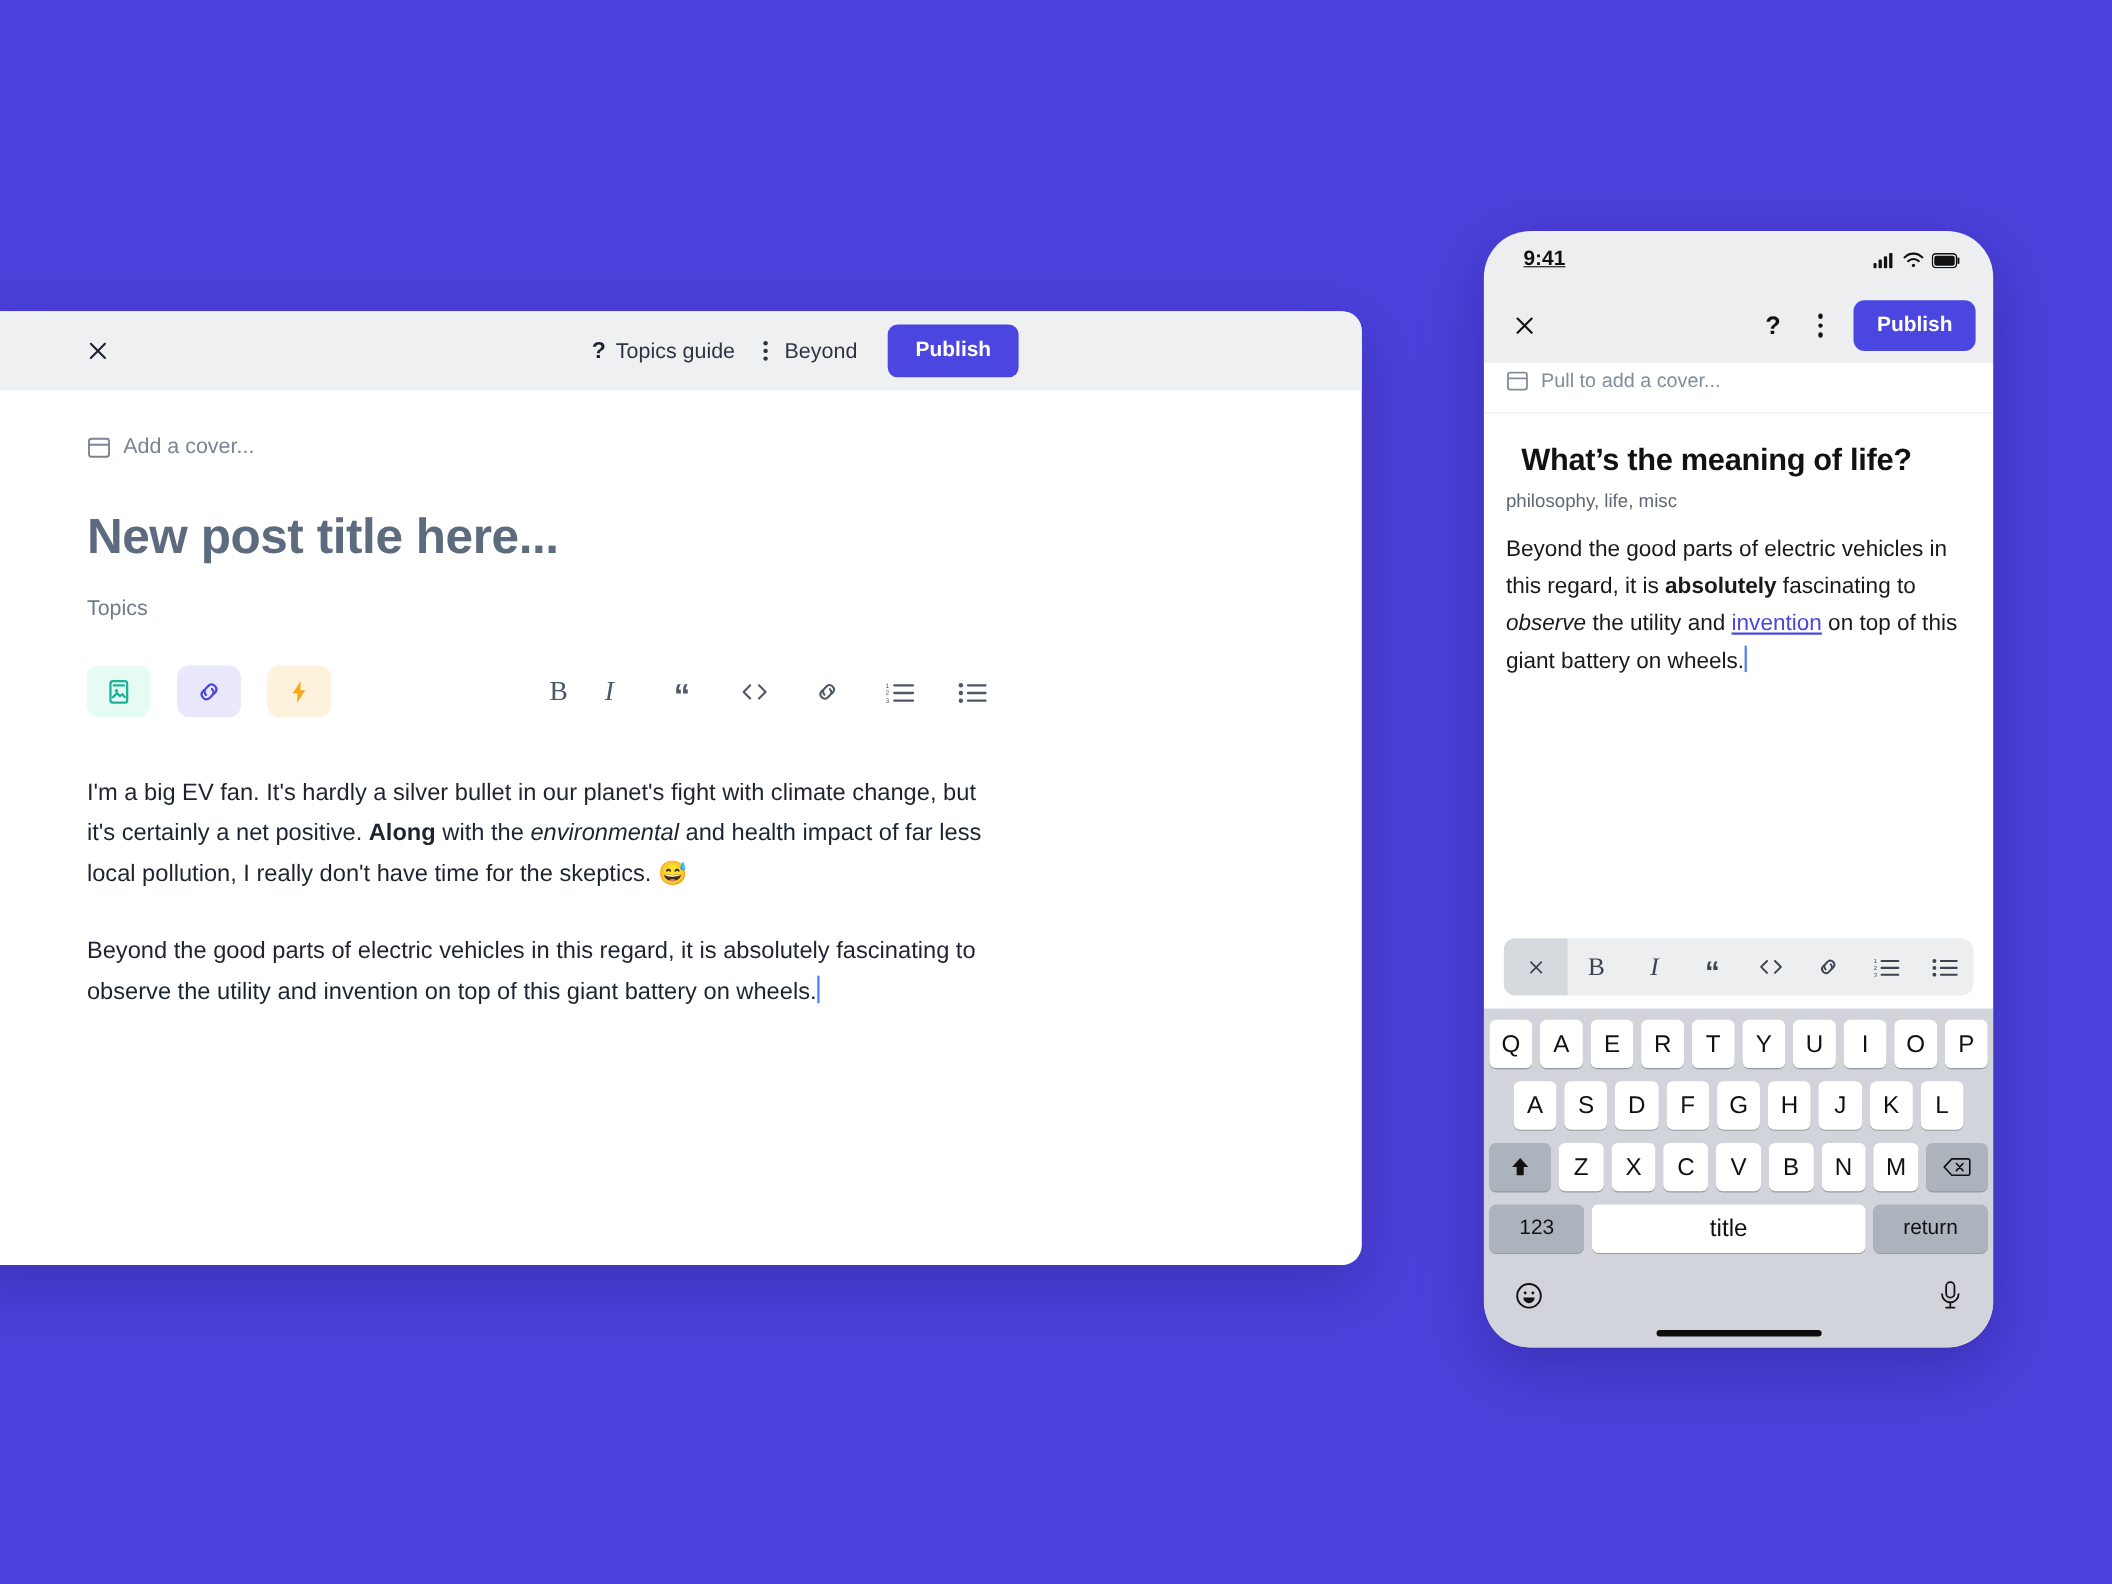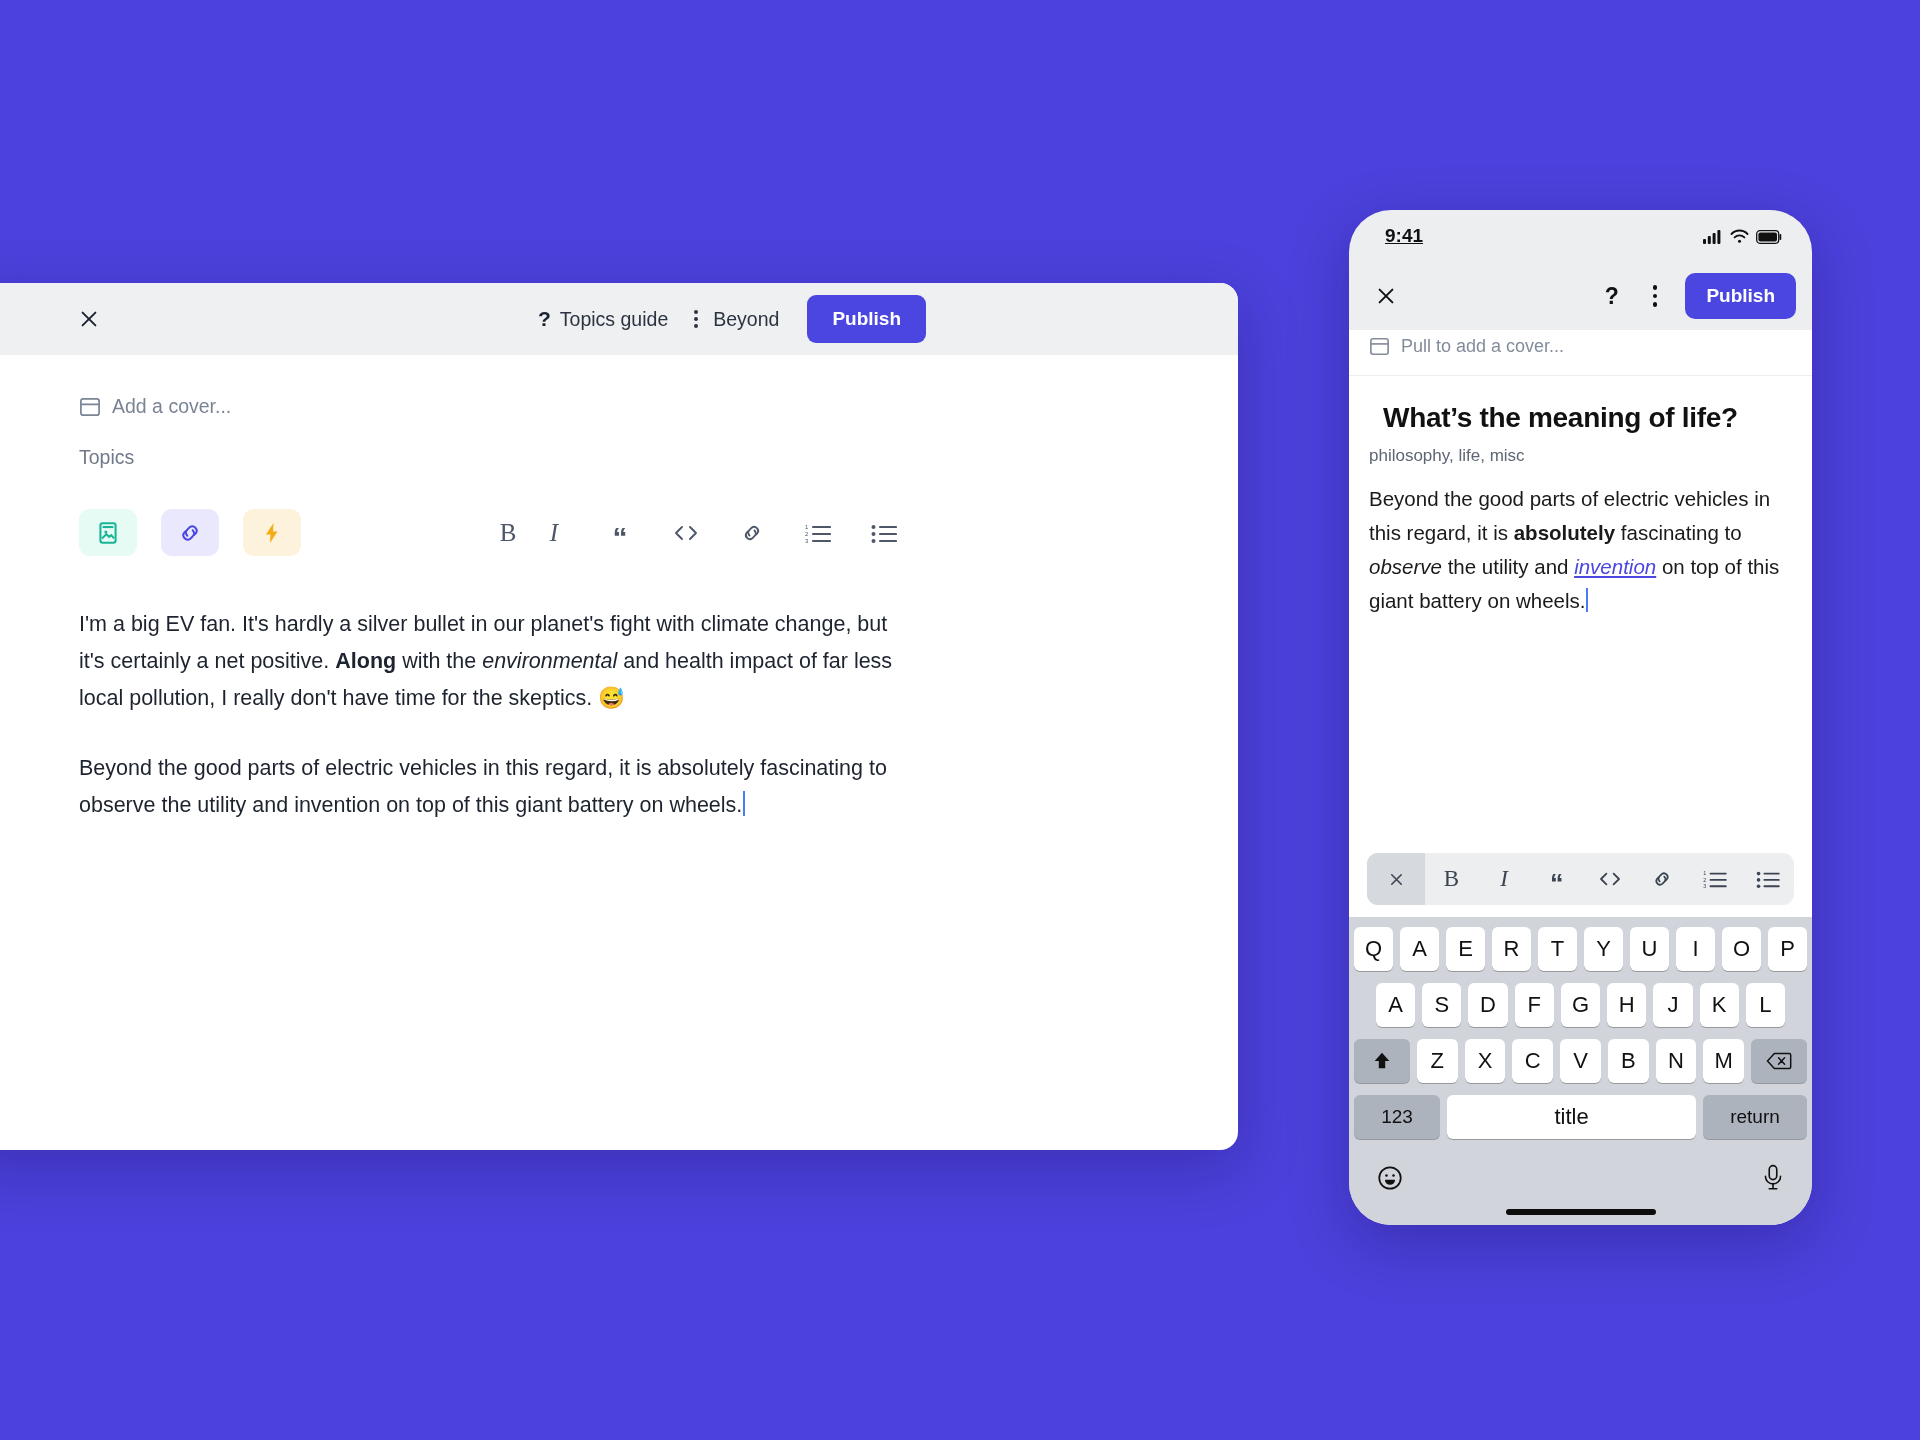--- a/index.html
+++ b/index.html
@@ -176,21 +176,21 @@
   .ph-title {
     margin: 26px 20px 0 34px;
     font-size: 28px; font-weight: 700; color: #111;
     letter-spacing: -0.3px;
   }
   .ph-topics { margin: 12px 20px 0 20px; font-size: 17px; color: #5e6674; }
   .ph-body {
     margin: 16px 20px 0 20px;
     font-size: 20.5px; line-height: 34px; color: #1a1a1a;
   }
-  .ph-link { color: #4b46e0; text-decoration: underline; font-style: italic; }
+  .ph-link { color: #4b46e0; text-decoration: underline; }
   .ph-caret {
     display: inline-block; width: 2px; height: 24px;
     background: #4b7bf5; vertical-align: -4px;
   }
 
   .ph-fmtbar {
     margin: auto 18px 12px 18px;
     height: 52px;
     background: #eceef0;
     border-radius: 11px;
@@ -269,20 +269,21 @@
   <div class="desktop-body">
 
     <div class="cover-row">
       <svg width="22" height="20" viewBox="0 0 24 22" fill="none" stroke="#7a8494" stroke-width="1.9">
           <rect x="2" y="2" width="20" height="18" rx="2.5"></rect>
           <path d="M2 8 H22"></path>
         </svg>
       <span class="cover-label">Add a cover...</span>
     </div>
 
+    <div class="post-title">New post title here...</div>
 
     <div class="topics-label">Topics</div>
 
     <div class="fmt-bar">
       <div class="chip chip-img">
         <svg width="26" height="26" viewBox="0 0 24 24" fill="none" stroke="#18b494" stroke-width="1.9">
             <rect x="5" y="3" width="14" height="18" rx="2"></rect>
             <path d="M7 6.5 H17"></path>
             <circle cx="10" cy="11" r="1.4" fill="#18b494" stroke="none"></circle>
             <path d="M6.5 17 L10.5 13 L13 15.5 L15 14 L17.5 17"></path>

